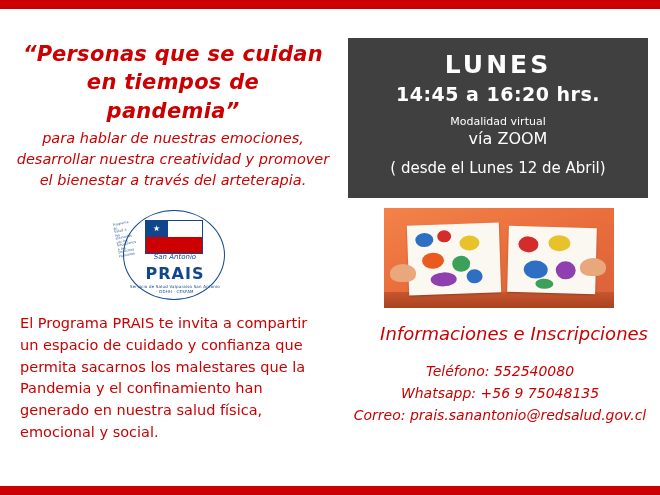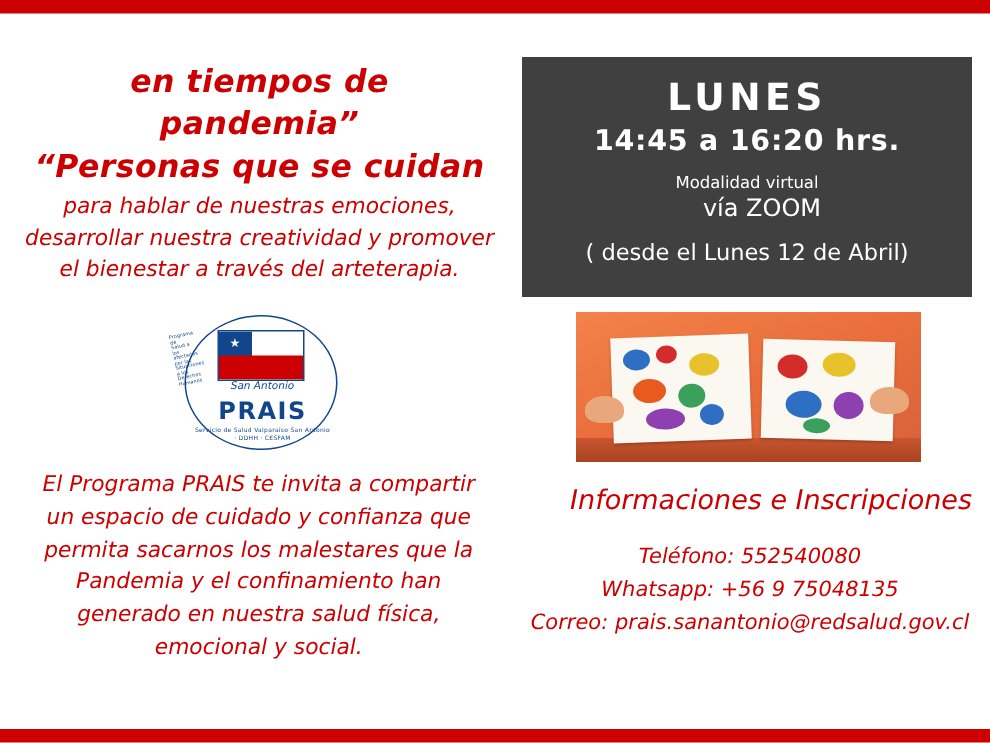--- a/index.html
+++ b/index.html
@@ -156,24 +156,22 @@
     color: #12468c;
     font-size: 4px;
     letter-spacing: 0.2px;
   }
   
   .body-text {
     position: absolute;
     left: 20px;
     top: 295px;
     width: 305px;
-    text-align: center;
     color: #cc0000;
     font-size: 14.5px;
-    font-style: italic;
     line-height: 1.5;
   }
   
   .right-col {
     position: absolute;
     left: 340px;
     top: 9px;
     width: 320px;
     height: 477px;
   }
@@ -274,22 +272,22 @@
   .info-line.l3 { top: 389px; }
 </style>
 </head>
 <body>
 
 <div class="poster">
 
   <div class="left-col">
 
     <div class="headline">
+      <div>“Personas que se cuidan</div>
       <div>en tiempos de pandemia”</div>
-      <div>“Personas que se cuidan</div>
     </div>
 
 
     <div class="taller-text">para hablar de nuestras emociones, desarrollar nuestra creatividad y promover el bienestar a través del arteterapia.</div>
 
     <div class="logo-wrap">
       <div class="logo-ring"></div>
       <div class="logo-arc-text">Programa de Salud a los afectados por las Situaciones a los Derechos Humanos</div>
       <div class="logo-flag">
         <div class="blue-box"></div>

